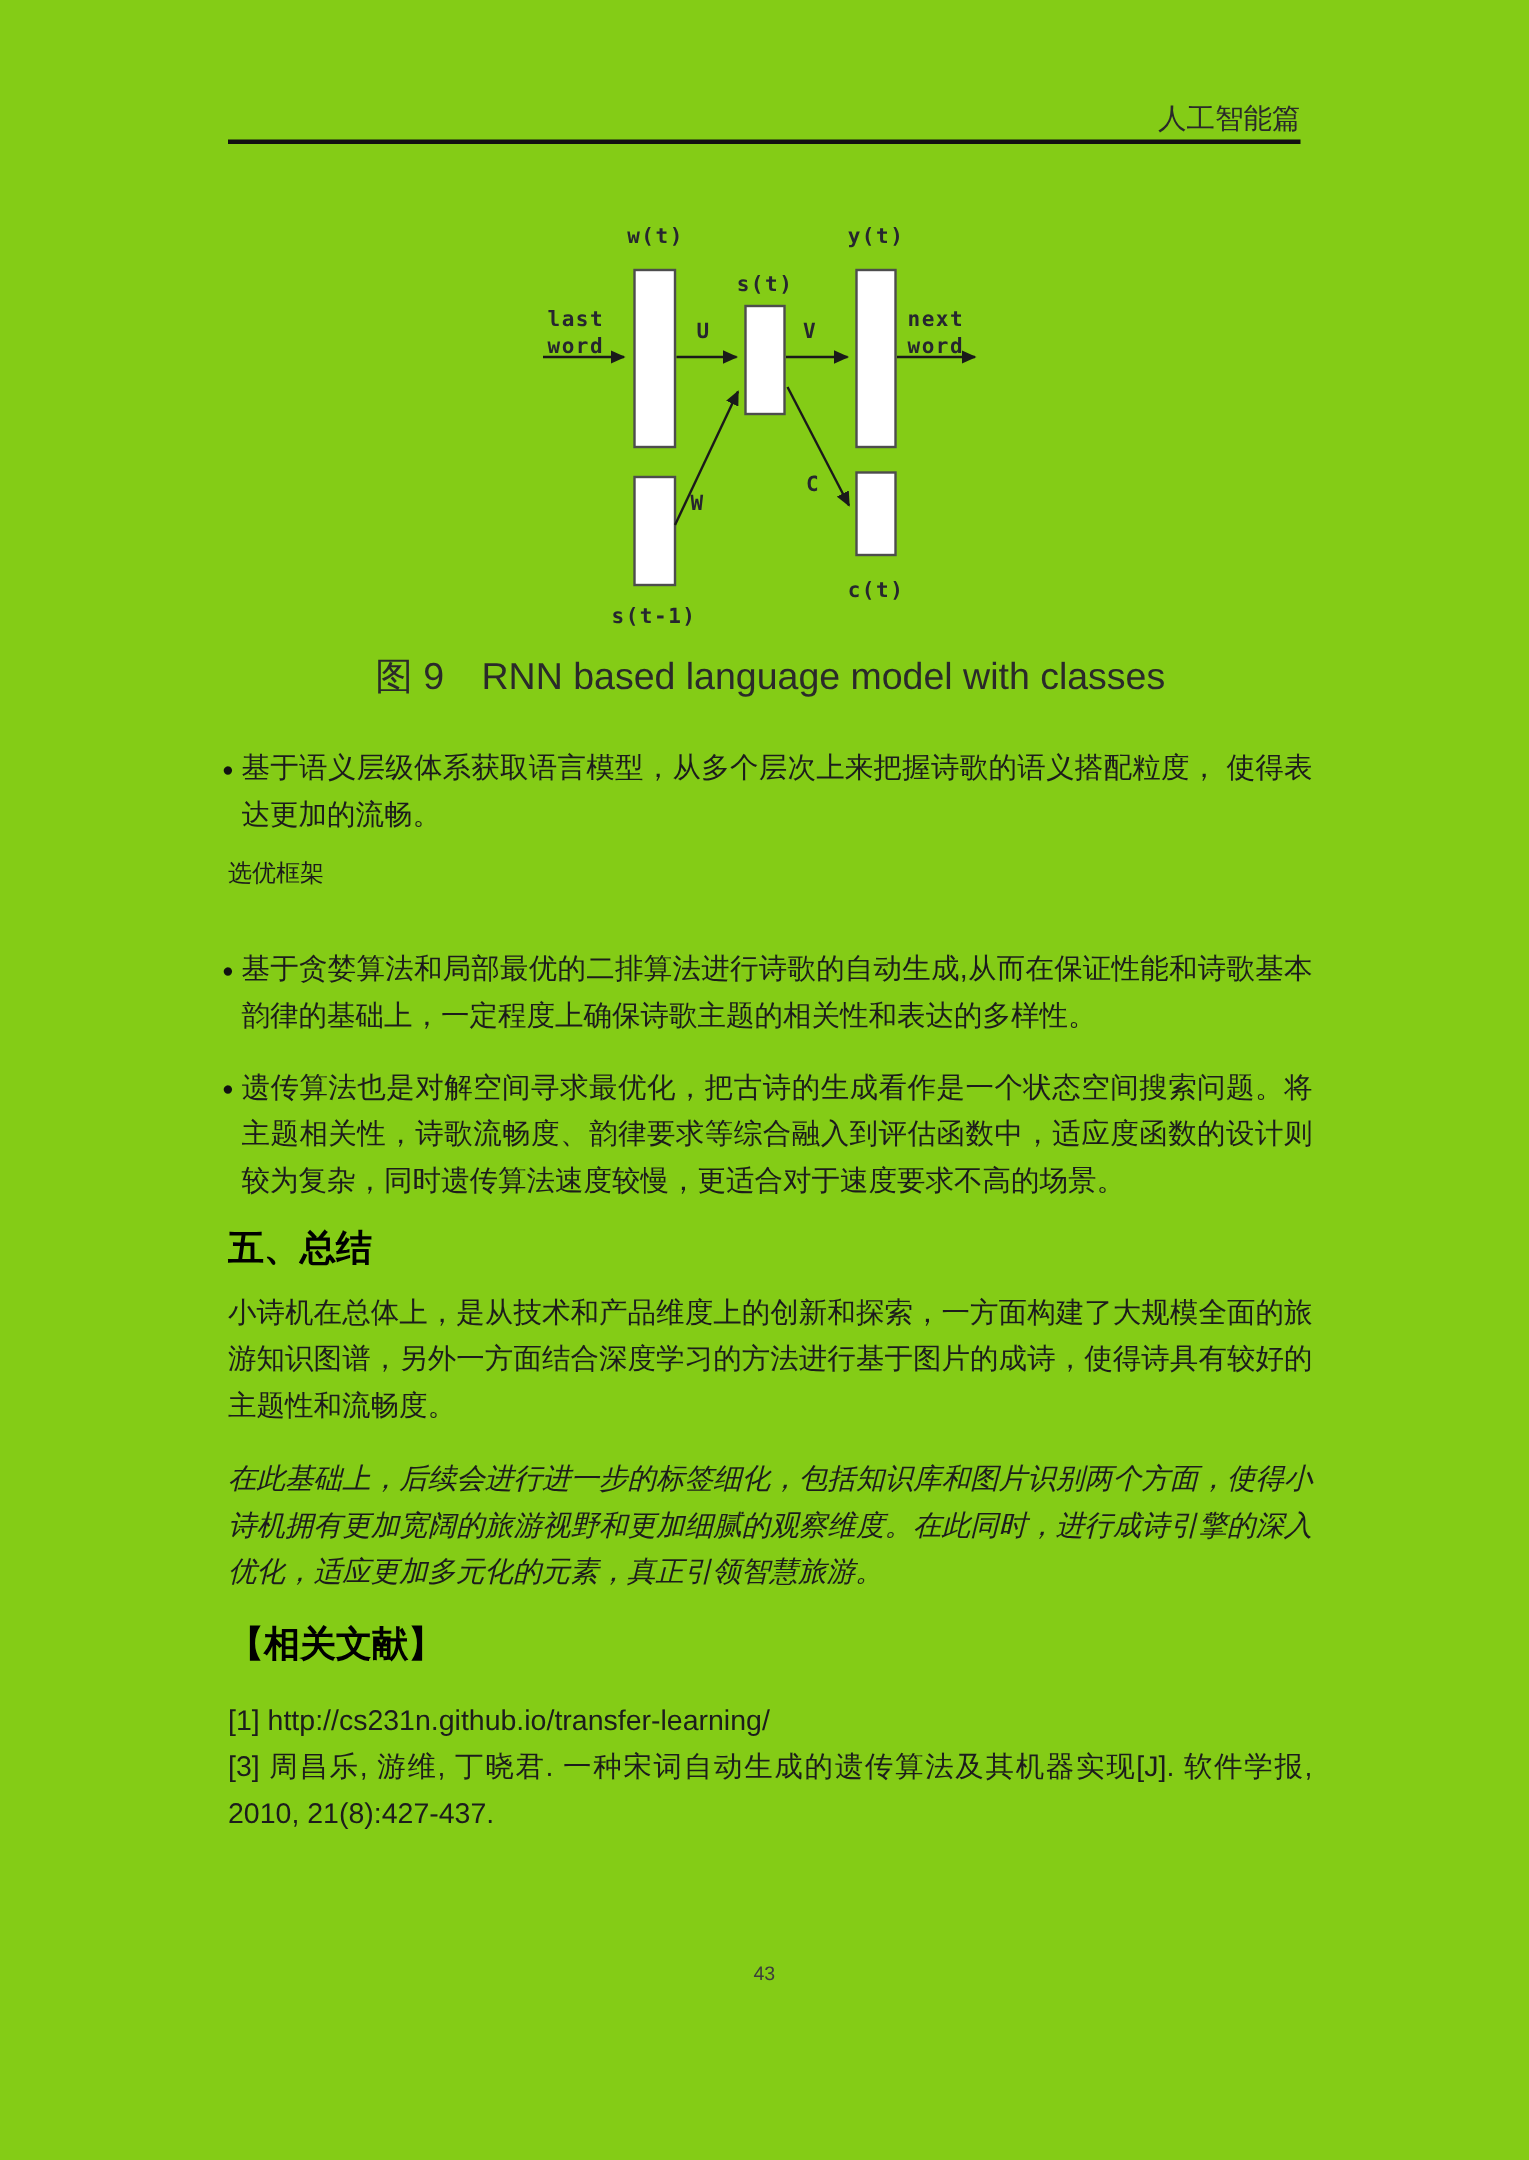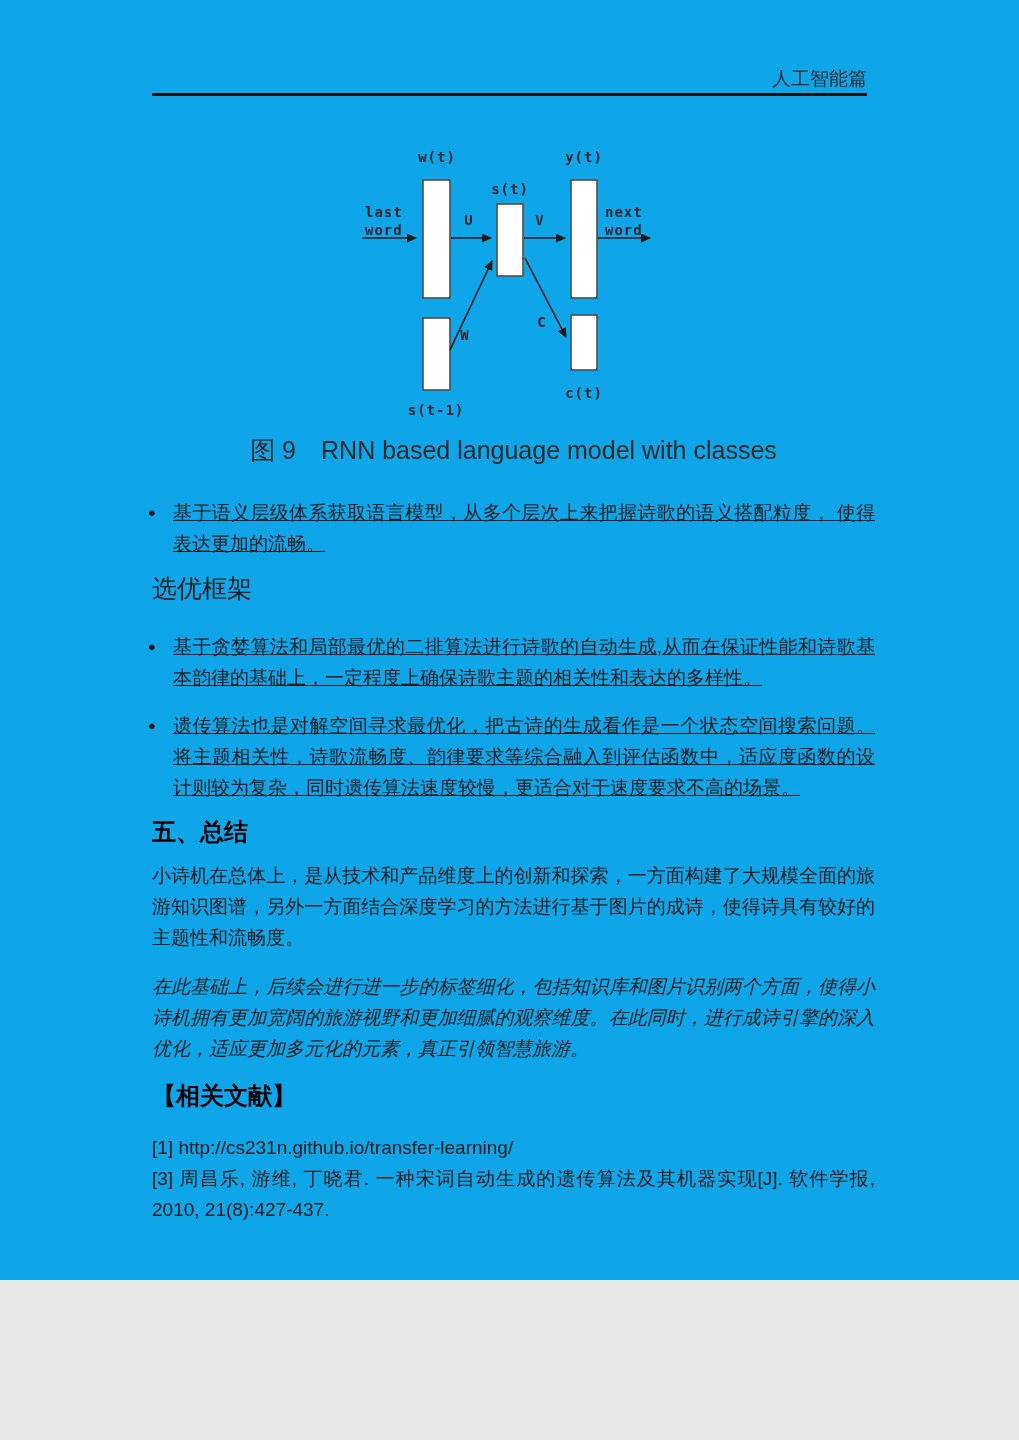--- a/index.html
+++ b/index.html
@@ -1,19 +1,19 @@
 <!DOCTYPE html>
 <html><head>
 <meta charset="utf-8">
 <style>
   html,body{margin:0;padding:0;background:#e8e8e8;}
   .page{
     position:relative;
-    width:1019px;height:1280px;
-    background:#0ea5e9;
+    width:1019px;height:1440px;
+    background:#84cc16;
     font-family:"Liberation Sans","DejaVu Sans",sans-serif;
     color:#1c1c1c;
     overflow:hidden;
   }
   .abs{position:absolute;}
   .header-title{
     top:66px;right:152px;
     font-size:19px;color:#2a2a2a;
   }
   .header-rule{
@@ -33,23 +33,23 @@
   }
   .body-text{
     font-size:19px;line-height:31px;text-align:justify;color:#1c1c1c;
   }
   .para{left:152px;width:723px;}
   .bullet{left:148px;width:727px;}
   .bullet .marker{
     position:absolute;left:0;top:0;
     font-size:13px;line-height:31px;color:#111;
   }
-  .bullet .bullet-text{display:block;margin-left:25px;text-decoration:underline;}
+  .bullet .bullet-text{display:block;margin-left:13px;}
   .section-head{
-    left:152px;width:723px;font-size:25px;color:#1c1c1c;
+    left:152px;width:723px;font-size:16px;color:#1c1c1c;
   }
   .bold{font-weight:bold;color:#000;font-size:24px;}
   .refs p{margin:0;}
   .refs .justify-last{text-align-last:justify;}
   .page-number{
     top:1308px;left:0;width:1019px;text-align:center;
     font-size:13px;color:#3d3d3d;
   }
 </style>
 </head>

